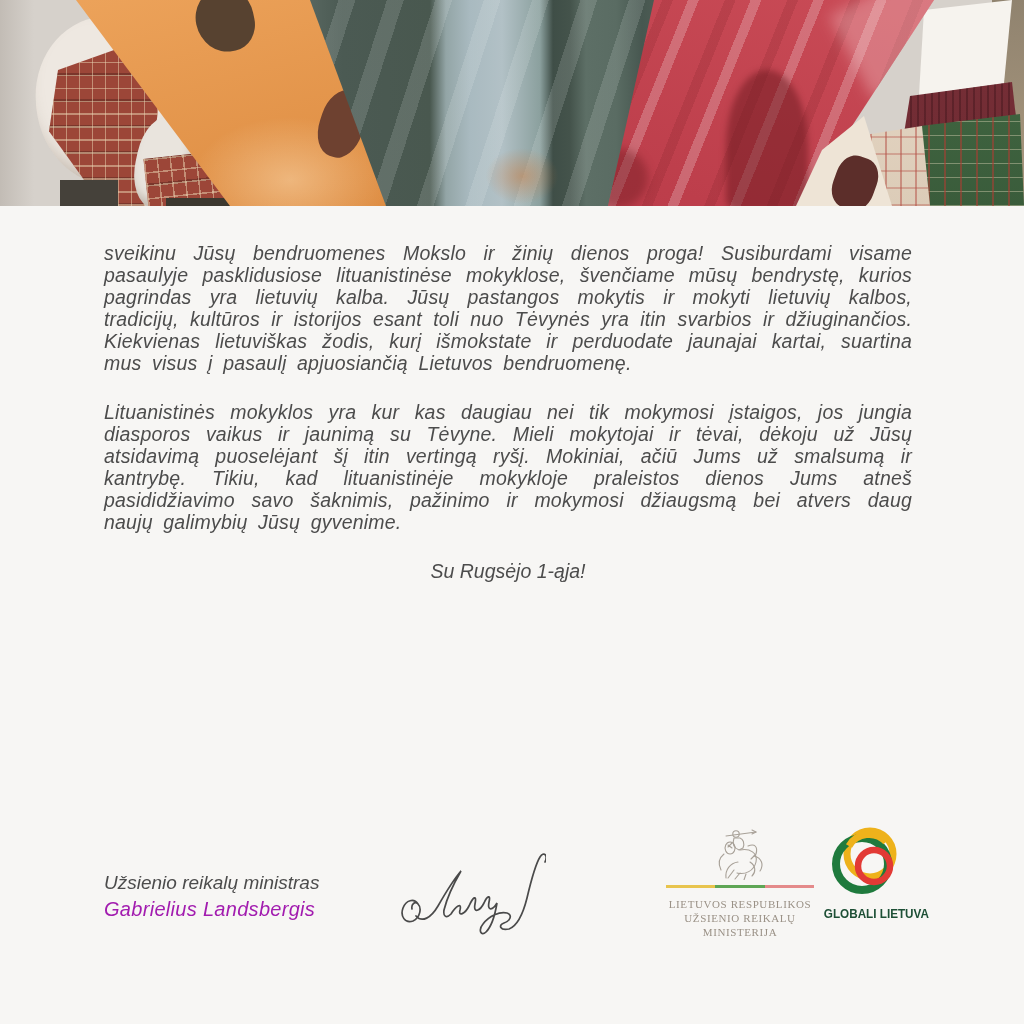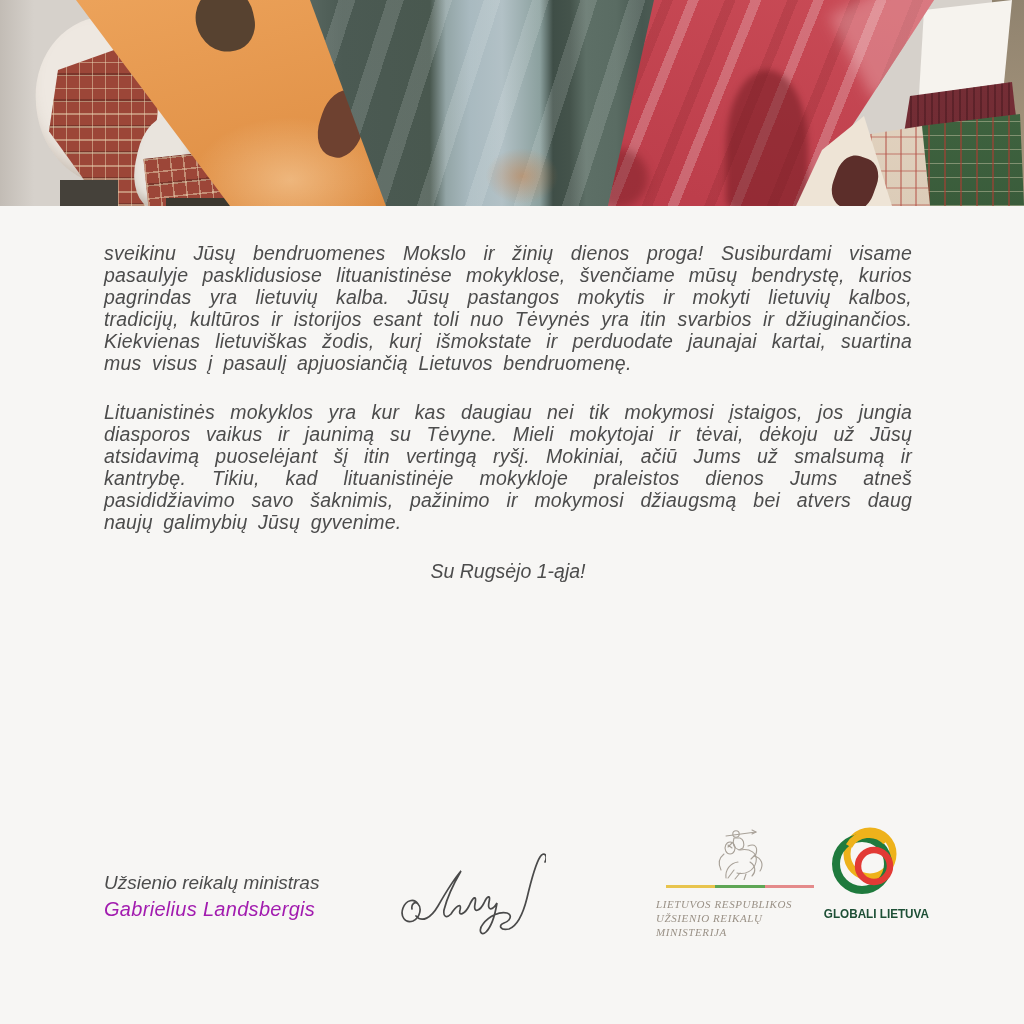--- a/index.html
+++ b/index.html
@@ -68,21 +68,21 @@
   .salutation{margin:44px 0 0;font-size:20px;font-weight:bold;font-style:italic;color:#3b3b3b;letter-spacing:.2px;}
   .para{margin:27px 0 0;font-size:19.5px;font-style:italic;line-height:22px;text-align:justify;word-spacing:5px;letter-spacing:.2px;}
   .para.first{margin-top:36px;}
   .closing{margin:27px 0 0;font-size:19.5px;font-style:italic;text-align:center;}
 
   
   .signer{position:absolute;left:104px;top:872px;}
   .signer-title{font-size:19px;font-style:italic;color:#4c4c4c;}
   .signer-name{font-size:20px;font-weight:normal;font-style:italic;color:#a21caf;margin-top:4px;letter-spacing:.3px;}
   .signature{position:absolute;left:388px;top:826px;width:158px;height:122px;}
-  .ministry{position:absolute;left:656px;top:824px;width:168px;font-style:italic;}
+  .ministry{position:absolute;left:656px;top:824px;width:168px;text-align:center;}
   .ministry .vytis{margin:0 auto;display:block;}
   .tricolor-bar{display:flex;width:148px;height:3px;margin:5px auto 9px;}
   .tricolor-bar span{flex:1;height:100%;}
   .tc-y{background:#e8c44d;} .tc-g{background:#5ea655;} .tc-r{background:#e48a8a;}
   .ministry-line{font-family:"Liberation Serif",serif;font-size:11px;color:#9a9186;letter-spacing:.6px;line-height:14px;}
   .globali{position:absolute;left:818px;top:824px;width:122px;text-align:left;}
   .globali-label{display:inline-block;font-size:13px;font-weight:bold;color:#1d4f35;letter-spacing:0;transform:scaleX(.9);transform-origin:center;margin-top:4px;white-space:nowrap;}
 </style>
 </head>
 <body>

